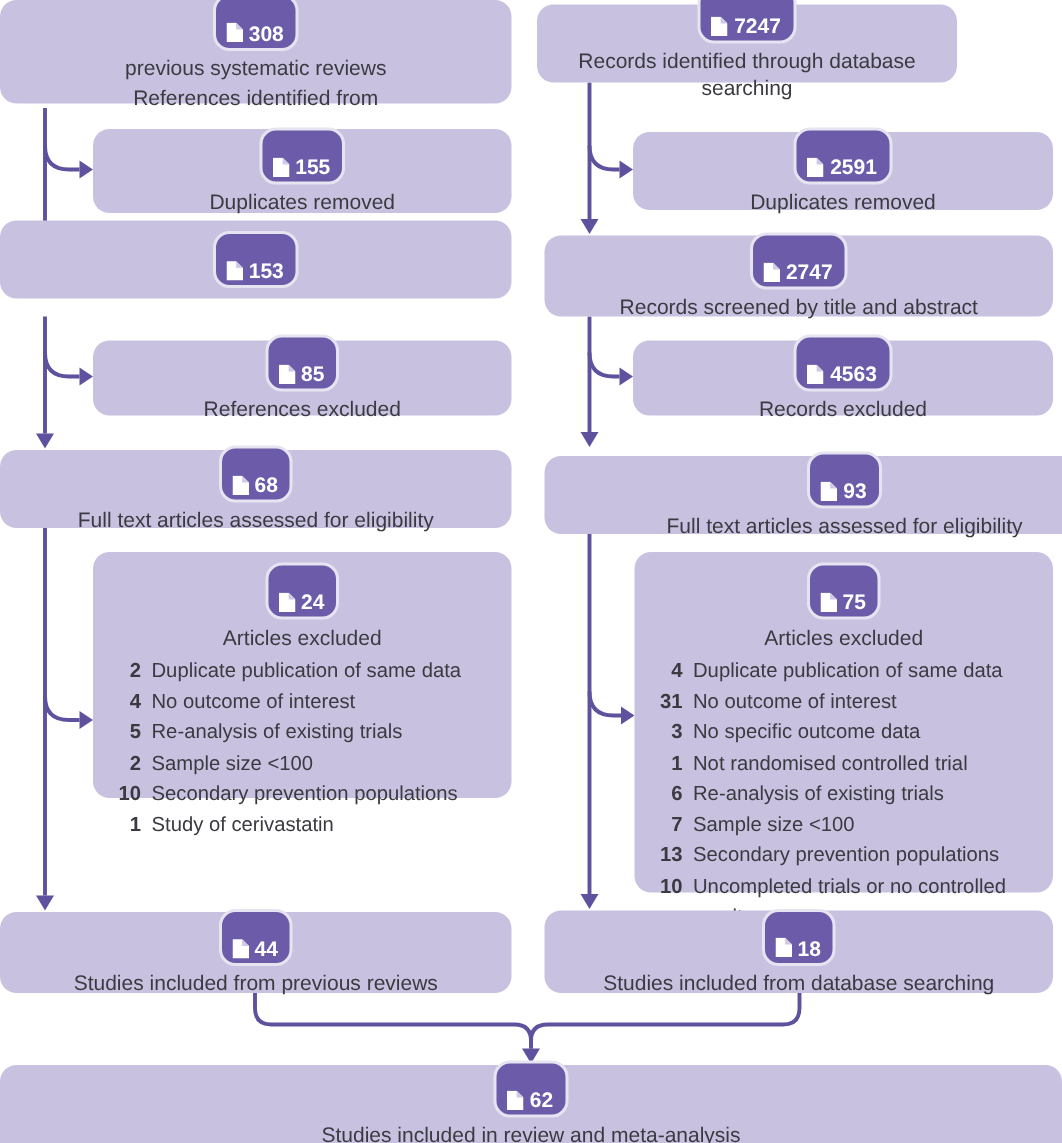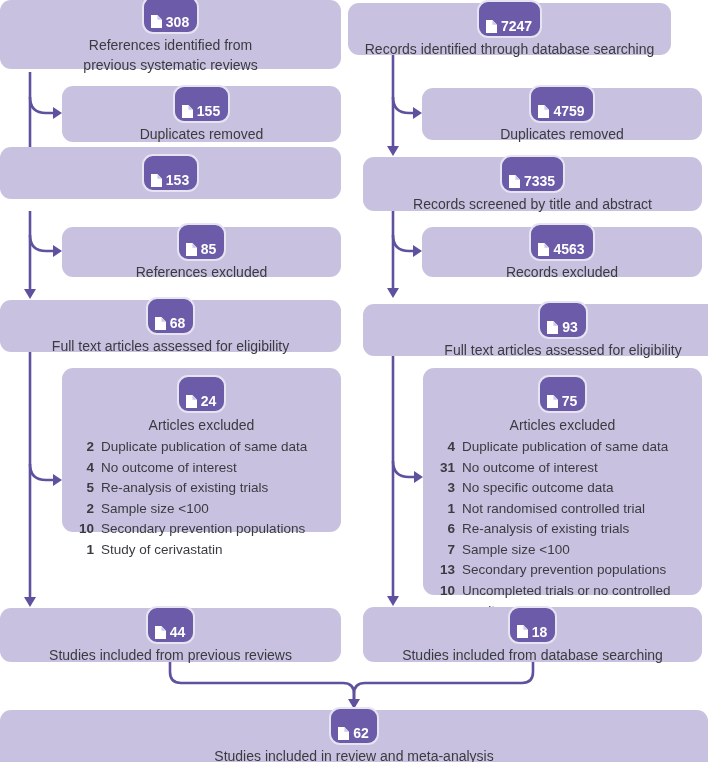--- a/index.html
+++ b/index.html
@@ -68,22 +68,22 @@
   </svg>
 
   <div class="box" style="left:0;top:3;width:341px;height:69px">
     <span class="badge">
       <svg class="doc-icon" width="11" height="13" viewBox="0 0 12 14">
           <path d="M0,0 h7 l5,5 v9 h-12 z" fill="#ffffff"></path>
           <path d="M7,0 l5,5 h-5 z" fill="#cfc9e8"></path>
         </svg>
       <span>308</span>
     </span>
+    <div class="label">previous systematic reviews</div>
     <div class="label">References identified from</div>
-    <div class="label">previous systematic reviews</div>
   </div>
 
   <div class="box" style="left:62px;top:86px;width:279px;height:56px">
     <span class="badge">
       <svg class="doc-icon" width="11" height="13" viewBox="0 0 12 14">
           <path d="M0,0 h7 l5,5 v9 h-12 z" fill="#ffffff"></path>
           <path d="M7,0 l5,5 h-5 z" fill="#cfc9e8"></path>
         </svg>
       <span>155</span>
     </span>
@@ -151,49 +151,49 @@
     <span class="badge">
       <svg class="doc-icon" width="11" height="13" viewBox="0 0 12 14">
           <path d="M0,0 h7 l5,5 v9 h-12 z" fill="#ffffff"></path>
           <path d="M7,0 l5,5 h-5 z" fill="#cfc9e8"></path>
         </svg>
       <span>44</span>
     </span>
     <div class="label">Studies included from previous reviews</div>
   </div>
 
-  <div class="box" style="left:348px;top:3px;width:323px;height:52px">
+  <div class="box" style="left:358px;top:3px;width:280px;height:52px">
     <span class="badge">
       <svg class="doc-icon" width="11" height="13" viewBox="0 0 12 14">
           <path d="M0,0 h7 l5,5 v9 h-12 z" fill="#ffffff"></path>
           <path d="M7,0 l5,5 h-5 z" fill="#cfc9e8"></path>
         </svg>
       <span>7247</span>
     </span>
     <div class="label">Records identified through database searching</div>
   </div>
 
   <div class="box" style="left:422px;top:88px;width:280px;height:52px">
     <span class="badge">
       <svg class="doc-icon" width="11" height="13" viewBox="0 0 12 14">
           <path d="M0,0 h7 l5,5 v9 h-12 z" fill="#ffffff"></path>
           <path d="M7,0 l5,5 h-5 z" fill="#cfc9e8"></path>
         </svg>
-      <span>4759</span>
+      <span>2591</span>
     </span>
     <div class="label">Duplicates removed</div>
   </div>
 
   <div class="box" style="left:363px;top:157px;width:339px;height:54px">
     <span class="badge">
       <svg class="doc-icon" width="11" height="13" viewBox="0 0 12 14">
           <path d="M0,0 h7 l5,5 v9 h-12 z" fill="#ffffff"></path>
           <path d="M7,0 l5,5 h-5 z" fill="#cfc9e8"></path>
         </svg>
-      <span>7335</span>
+      <span>2747</span>
     </span>
     <div class="label">Records screened by title and abstract</div>
   </div>
 
   <div class="box" style="left:422px;top:227px;width:280px;height:50px">
     <span class="badge">
       <svg class="doc-icon" width="11" height="13" viewBox="0 0 12 14">
           <path d="M0,0 h7 l5,5 v9 h-12 z" fill="#ffffff"></path>
           <path d="M7,0 l5,5 h-5 z" fill="#cfc9e8"></path>
         </svg>

